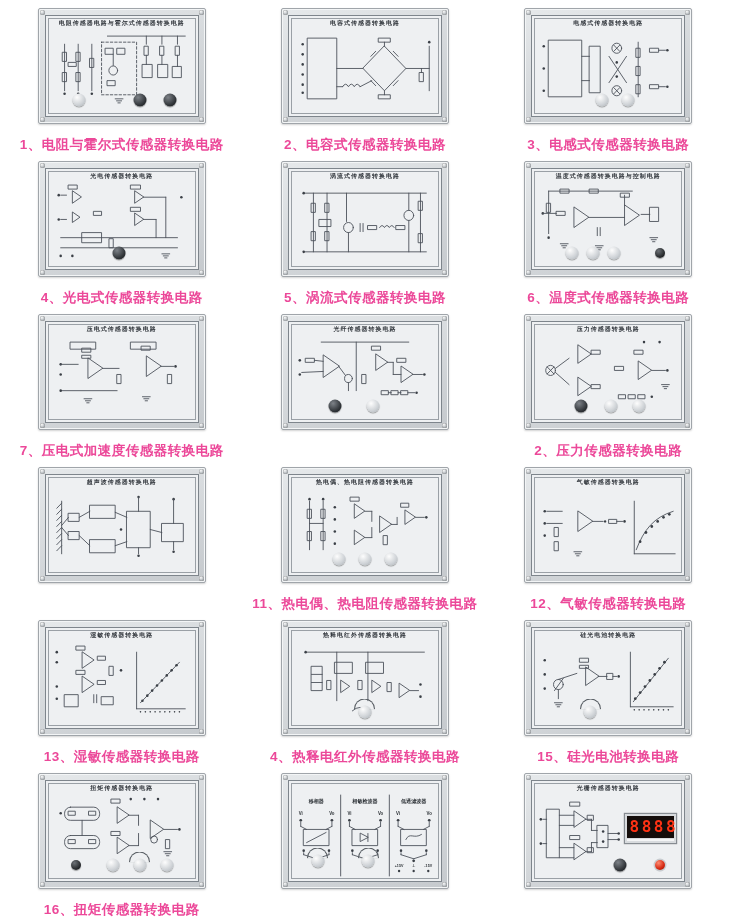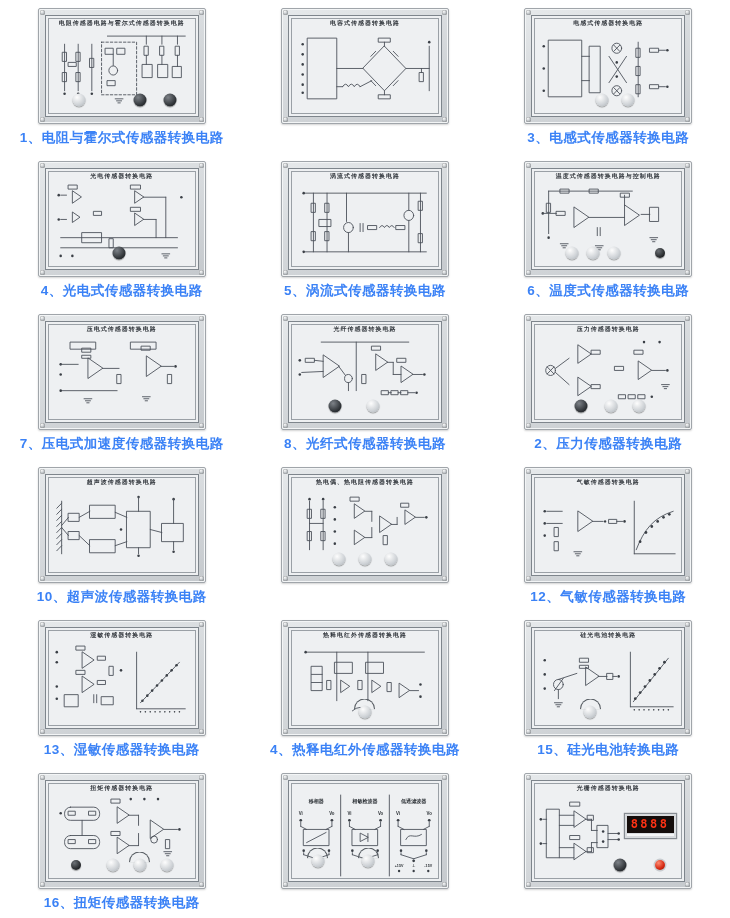--- a/index.html
+++ b/index.html
@@ -13,21 +13,21 @@
          box-shadow:inset 0 0 0 1px #f3f5f6,0 1px 2px rgba(0,0,0,.18);
          padding:6px;box-sizing:border-box;}
   .face{position:relative;width:100%;height:100%;background:#eef0f2;
         border:1px solid #7e858c;box-sizing:border-box;}
   .face::after{content:"";position:absolute;inset:2px;border:1px solid #9aa0a6;pointer-events:none;}
   .ptitle{position:absolute;top:3px;left:0;right:0;text-align:center;
           font-size:6px;font-weight:bold;color:#30353b;letter-spacing:1px;
           white-space:nowrap;overflow:hidden;z-index:2;}
   .schem{position:absolute;left:3px;right:3px;top:12px;bottom:3px;z-index:1;}
   .schem svg{display:block;width:100%;height:100%;}
-  .caption{margin-top:5px;font-size:13.5px;font-weight:bold;color:#3b82f6;
+  .caption{margin-top:12px;font-size:13.5px;font-weight:bold;color:#ec4899;
            letter-spacing:.5px;white-space:nowrap;}
   .screw{position:absolute;width:5px;height:5px;border-radius:50%;z-index:3;
          background:radial-gradient(circle at 35% 30%,#ffffff,#b9bec2 55%,#8d9296);
          box-shadow:inset 0 0 1px #666;}
   .s-tl{top:1px;left:1px}.s-tr{top:1px;right:1px}
   .s-bl{bottom:1px;left:1px}.s-br{bottom:1px;right:1px}
   .knob{position:absolute;width:13px;height:13px;border-radius:50%;z-index:4;
         transform:translate(-50%,-50%);
         background:radial-gradient(circle at 35% 30%,#fdfdfd,#ced2d6 60%,#a8aeb3);
         box-shadow:0 1px 1px rgba(0,0,0,.35);}
@@ -37,21 +37,21 @@
   .knob.red{width:10px;height:10px;
         background:radial-gradient(circle at 35% 30%,#ff8a70,#d42812 60%,#8f1404);
         box-shadow:0 0 0 1.5px #c8ccd0,0 1px 1px rgba(0,0,0,.4);}
   .knob.arc::before{content:"";position:absolute;left:50%;top:-7px;width:19px;height:10px;
         transform:translateX(-50%);border:1px solid #555b61;border-bottom:none;
         border-radius:19px 19px 0 0;}
   .display{position:absolute;z-index:4;border:1px solid #868c92;background:#d8dbde;
            padding:2px;box-shadow:0 0 1px #777;box-sizing:border-box;}
   .display::after{content:"";display:block;height:2px;background:#f4f5f6;margin-top:1px;}
   .digits{display:block;background:#140d0b;color:#ff3214;
-          font-family:"DejaVu Sans Mono",monospace;font-size:12px;font-weight:bold;
+          font-family:"DejaVu Sans Mono",monospace;font-size:16px;font-weight:bold;
           letter-spacing:2.5px;line-height:1.25;padding:1px 3px;text-align:center;}
 </style>
 </head>
 <body>
 
 <div class="grid">
   <figure class="cell" style="margin:0">
     <div class="photo">
       <span class="screw s-tl"></span>
       <span class="screw s-tr"></span>
@@ -139,20 +139,21 @@
                 <line x1="133" y1="40" x2="133" y2="44"></line>
                 <rect x="131" y="44" width="4" height="9"></rect>
                 <line x1="46" y1="58" x2="52" y2="58"></line>
                 <path d="M52 58 q3 -5 6 0 q3 -5 6 0 q3 -5 6 0"></path>
                 <line x1="70" y1="58" x2="82" y2="52"></line>
               </g>
             </svg>
           </div>
       </div>
     </div>
+    <figcaption class="caption">2、电容式传感器转换电路</figcaption>
   </figure>
 
   <figure class="cell" style="margin:0">
     <div class="photo">
       <span class="screw s-tl"></span>
       <span class="screw s-tr"></span>
       <span class="screw s-bl"></span>
       <span class="screw s-br"></span>
       <div class="face">
         <div class="ptitle">电感式传感器转换电路</div>
@@ -405,21 +406,20 @@
                 <line x1="124" y1="40" x2="134" y2="40"></line>
                 <circle cx="136" cy="40" r="1.3" fill="#3a3f46" stroke="none"></circle>
                 <line x1="30" y1="8" x2="120" y2="8"></line>
               </g>
             </svg>
           </div>
       <span class="knob dark" style="left: 30%; top: 84%;"></span>
           <span class="knob light" style="left: 55%; top: 84%;"></span>
         </div>
     </div>
-    <figcaption class="caption">8、光纤式传感器转换电路</figcaption>
   </figure>
 
   <figure class="cell" style="margin:0">
     <div class="photo">
       <span class="screw s-tl"></span>
       <span class="screw s-tr"></span>
       <span class="screw s-bl"></span>
       <span class="screw s-br"></span>
       <div class="face">
         <div class="ptitle">压力传感器转换电路</div>
@@ -498,21 +498,20 @@
                 <circle cx="92" cy="68" r="1.3" fill="#3a3f46" stroke="none"></circle>
                 <line x1="92" y1="60" x2="92" y2="66"></line>
                 <circle cx="128" cy="64" r="1.3" fill="#3a3f46" stroke="none"></circle>
                 <line x1="128" y1="54" x2="128" y2="62"></line>
                 <circle cx="74" cy="42" r="1.3" fill="#3a3f46" stroke="none"></circle>
               </g>
             </svg>
           </div>
       </div>
     </div>
-    <figcaption class="caption">10、超声波传感器转换电路</figcaption>
   </figure>
 
   <figure class="cell" style="margin:0">
     <div class="photo">
       <span class="screw s-tl"></span>
       <span class="screw s-tr"></span>
       <span class="screw s-bl"></span>
       <span class="screw s-br"></span>
       <div class="face">
         <div class="ptitle">热电偶、热电阻传感器转换电路</div>
@@ -548,20 +547,21 @@
                 <circle cx="138" cy="30" r="1.3" fill="#3a3f46" stroke="none"></circle>
                 <rect x="94" y="48" width="4" height="9"></rect>
               </g>
             </svg>
           </div>
       <span class="knob light" style="left: 33%; top: 84%;"></span>
           <span class="knob light" style="left: 50%; top: 84%;"></span>
           <span class="knob light" style="left: 67%; top: 84%;"></span>
         </div>
     </div>
+    <figcaption class="caption">11、热电偶、热电阻传感器转换电路</figcaption>
   </figure>
 
   <figure class="cell" style="margin:0">
     <div class="photo">
       <span class="screw s-tl"></span>
       <span class="screw s-tr"></span>
       <span class="screw s-bl"></span>
       <span class="screw s-br"></span>
       <div class="face">
         <div class="ptitle">气敏传感器转换电路</div>

